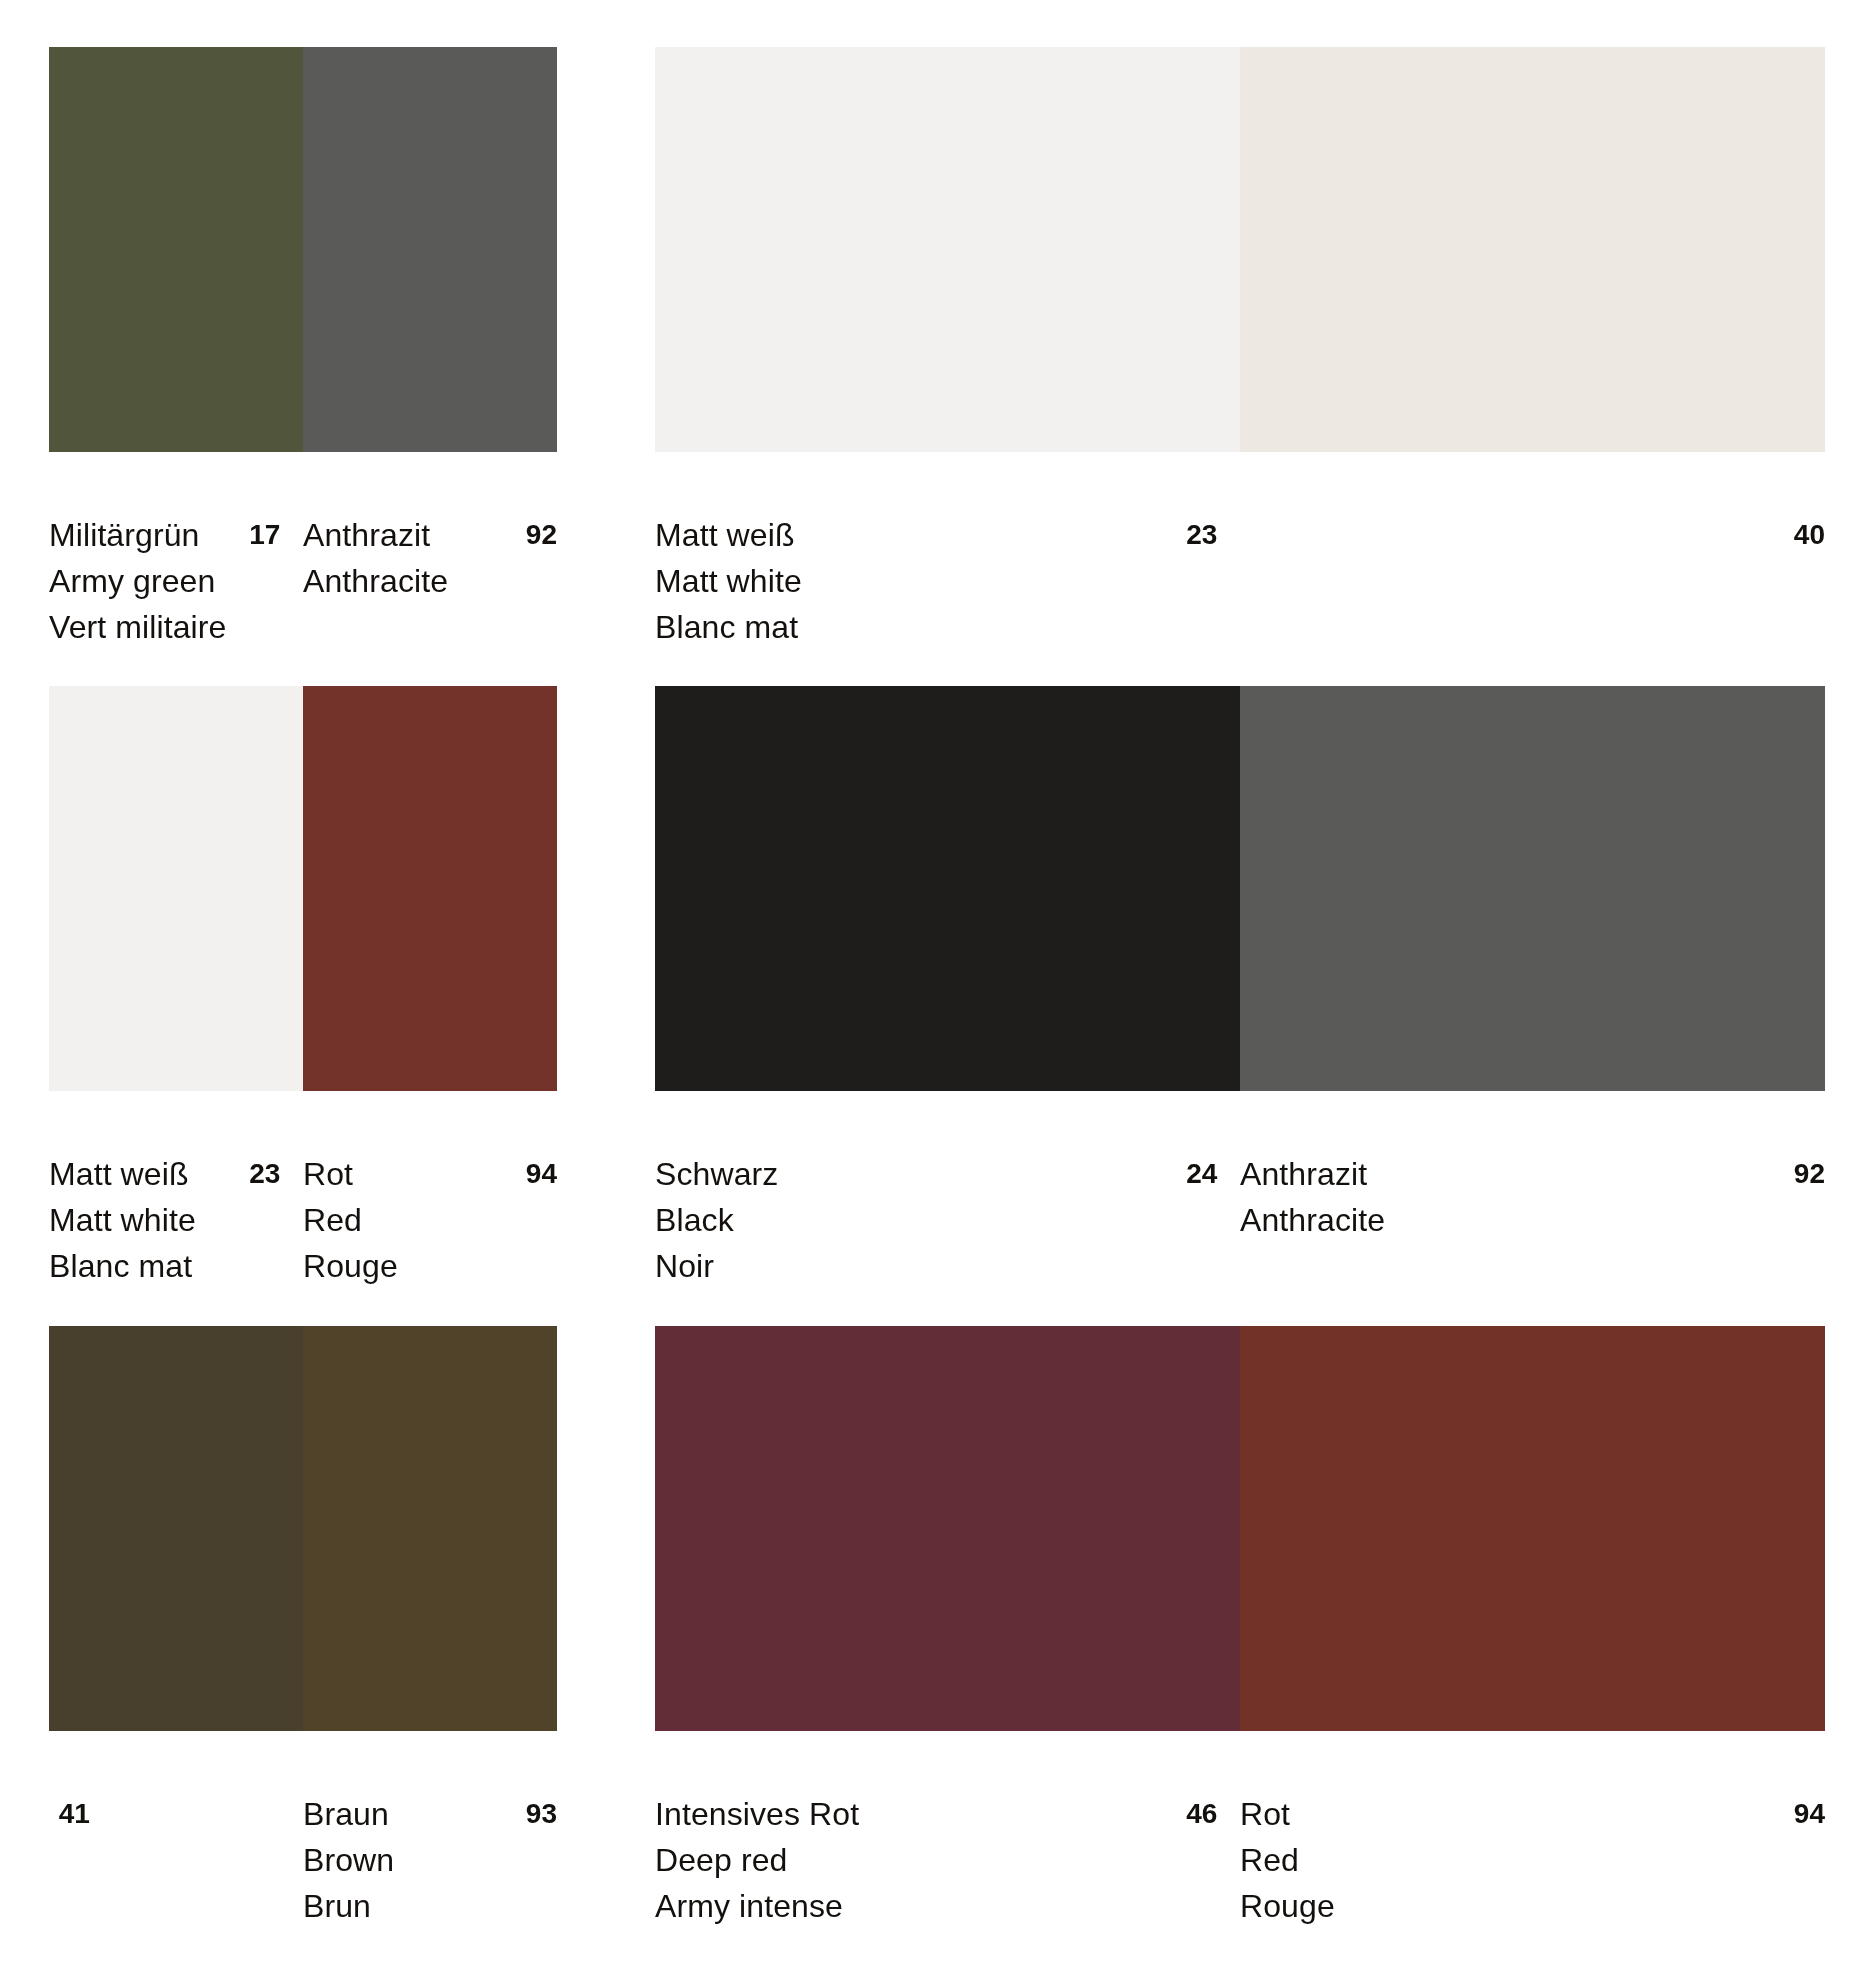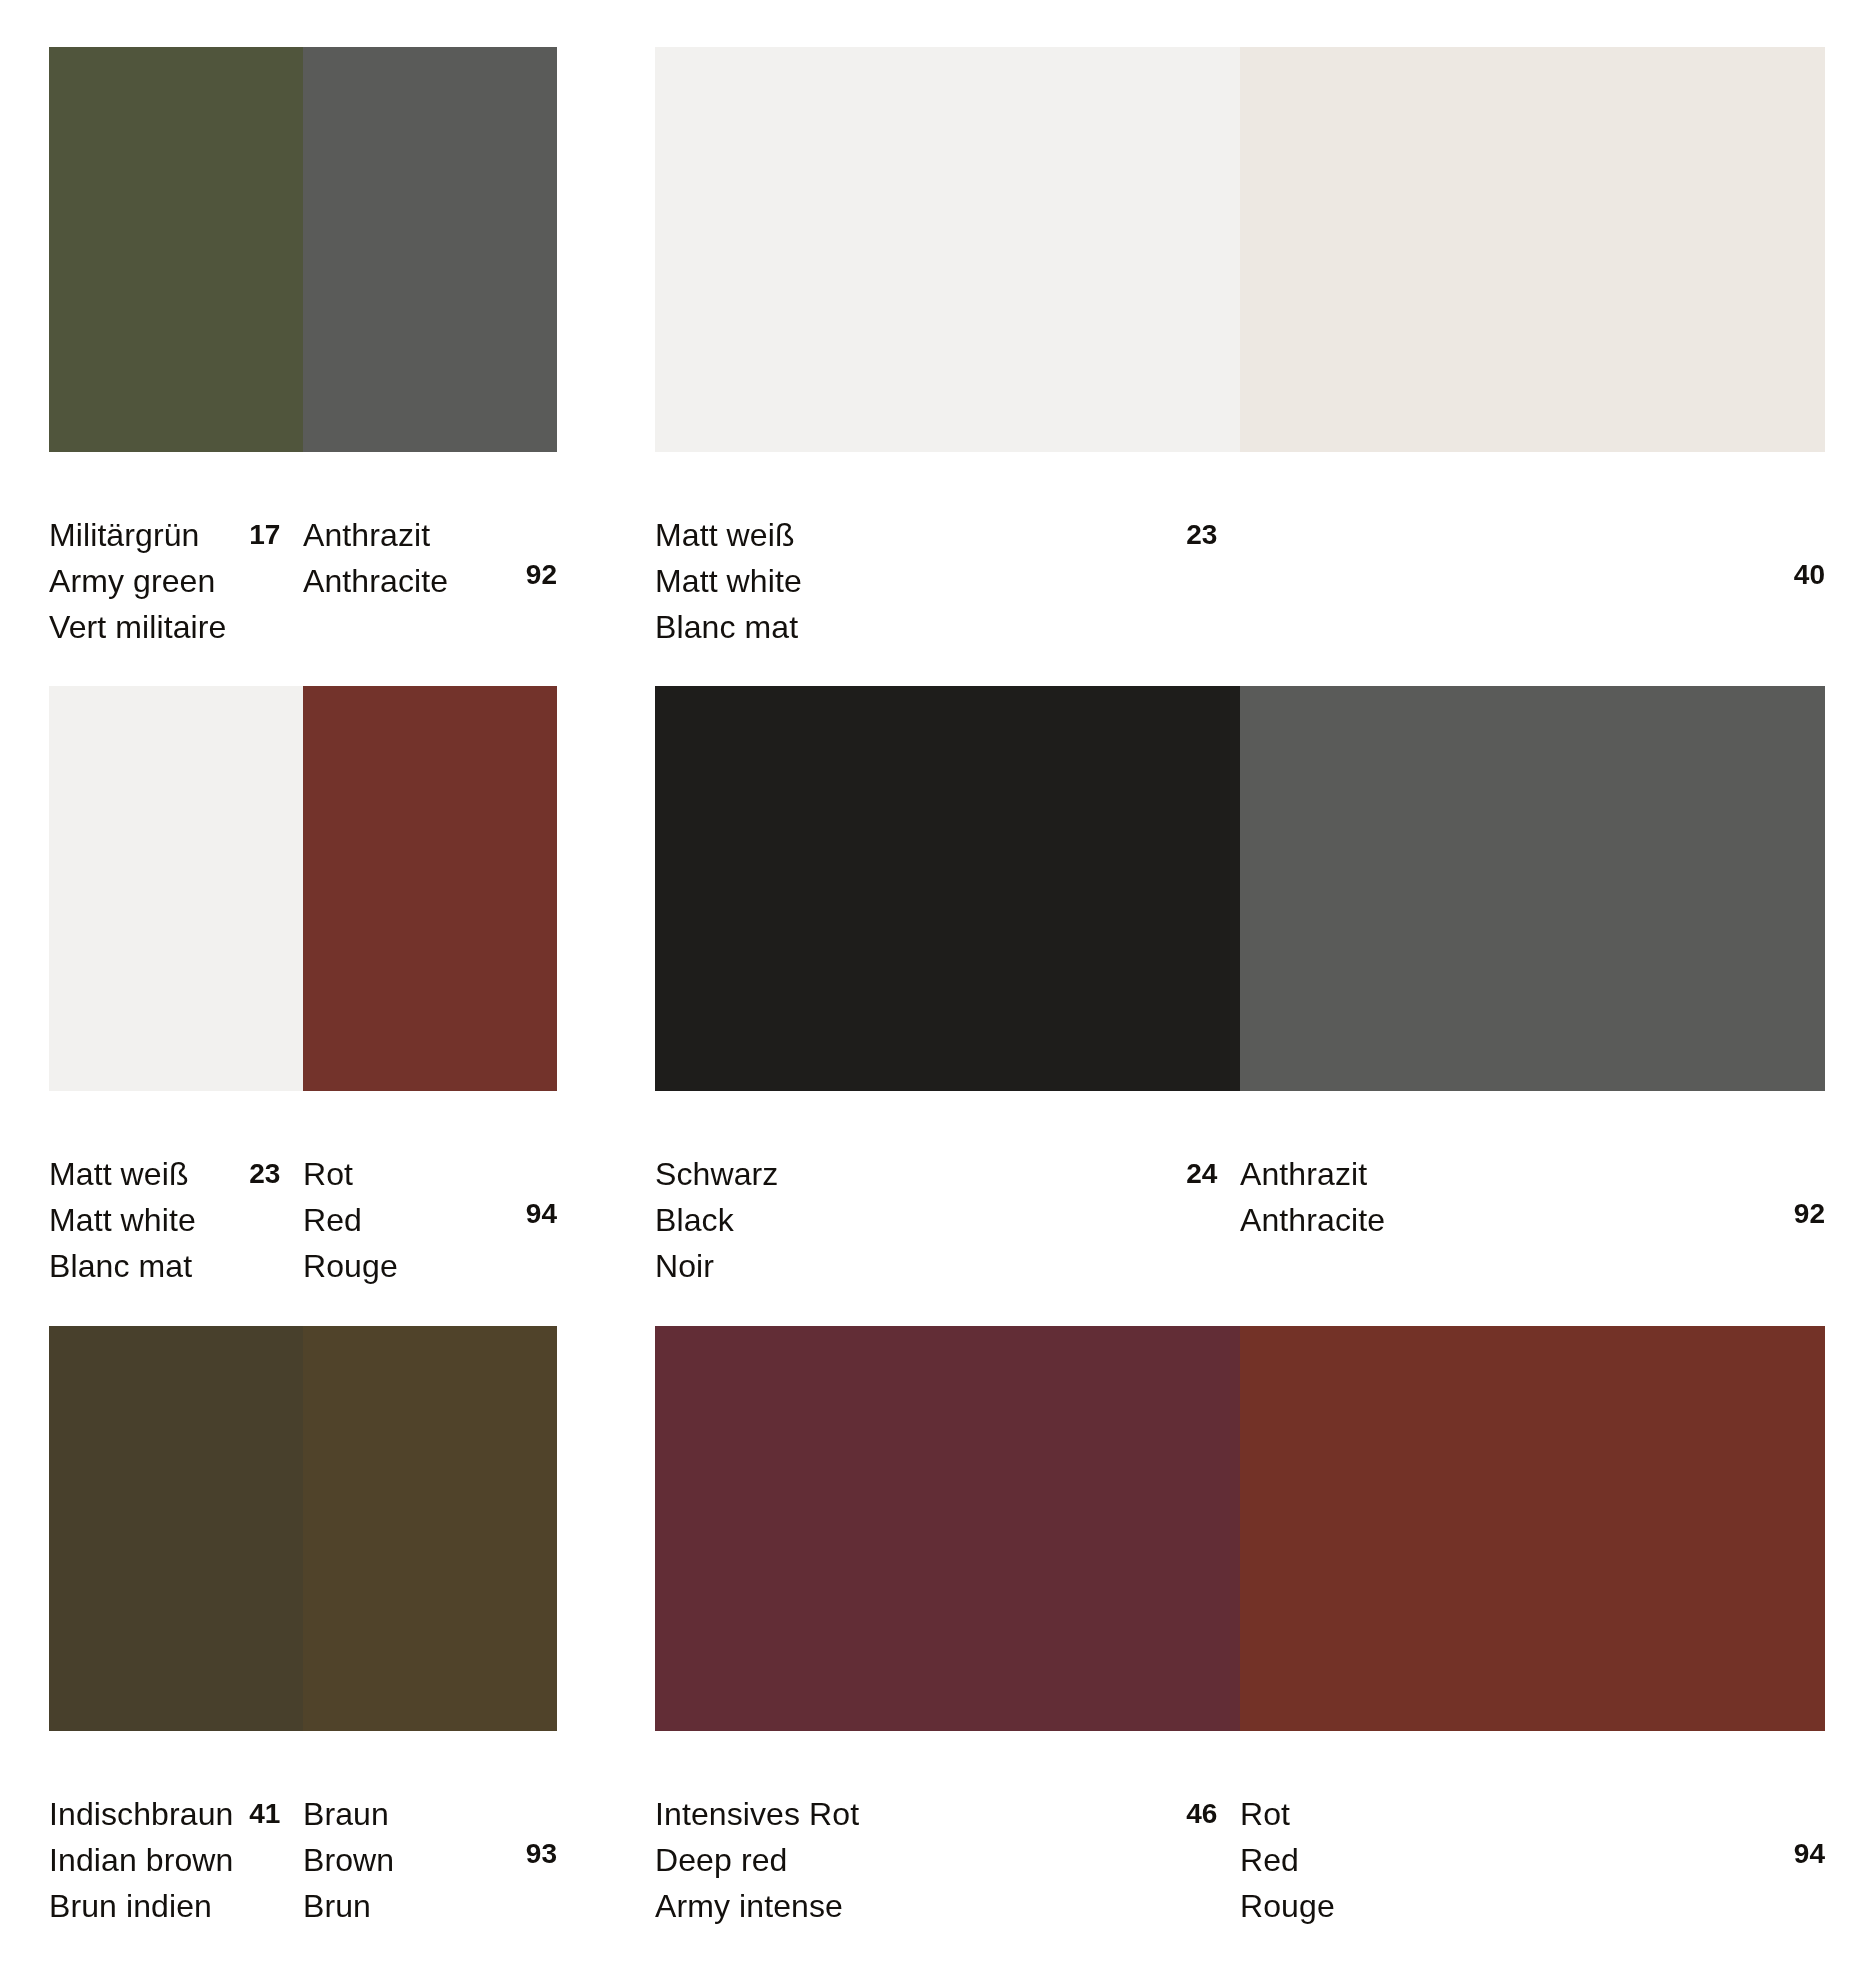--- a/index.html
+++ b/index.html
@@ -64,21 +64,20 @@
     min-width: 0;
   }
   .code-block {
     flex: 0 0 auto;
     padding-left: 9.7px;
     padding-right: 11.3px;
     align-self: flex-start;
   }
   .label-col.right .code-block {
     padding-right: 0px;
-    margin-top: 40px;
   }
 
   .name-line {
     font-size: 32px;
     line-height: 46px;
     letter-spacing: 0.1px;
     white-space: nowrap;
     font-weight: 400;
   }
 
@@ -207,25 +206,20 @@
     </div>
   </div>
 
   <div class="swatch-card">
     <div class="swatch-strip">
       <div class="swatch-chip" style="background-color: rgb(72, 64, 44);"></div>
       <div class="swatch-chip" style="background-color: rgb(80, 67, 42);"></div>
     </div>
     <div class="labels-row">
       <div class="label-col left">
-        <div class="name-block">
-          <div class="name-line">Indischbraun</div>
-          <div class="name-line">Indian brown</div>
-          <div class="name-line">Brun indien</div>
-        </div>
         <div class="code-block">
           <div class="code-num">41</div>
         </div>
       </div>
       <div class="label-col right">
         <div class="name-block">
           <div class="name-line">Braun</div>
           <div class="name-line">Brown</div>
           <div class="name-line">Brun</div>
         </div>

